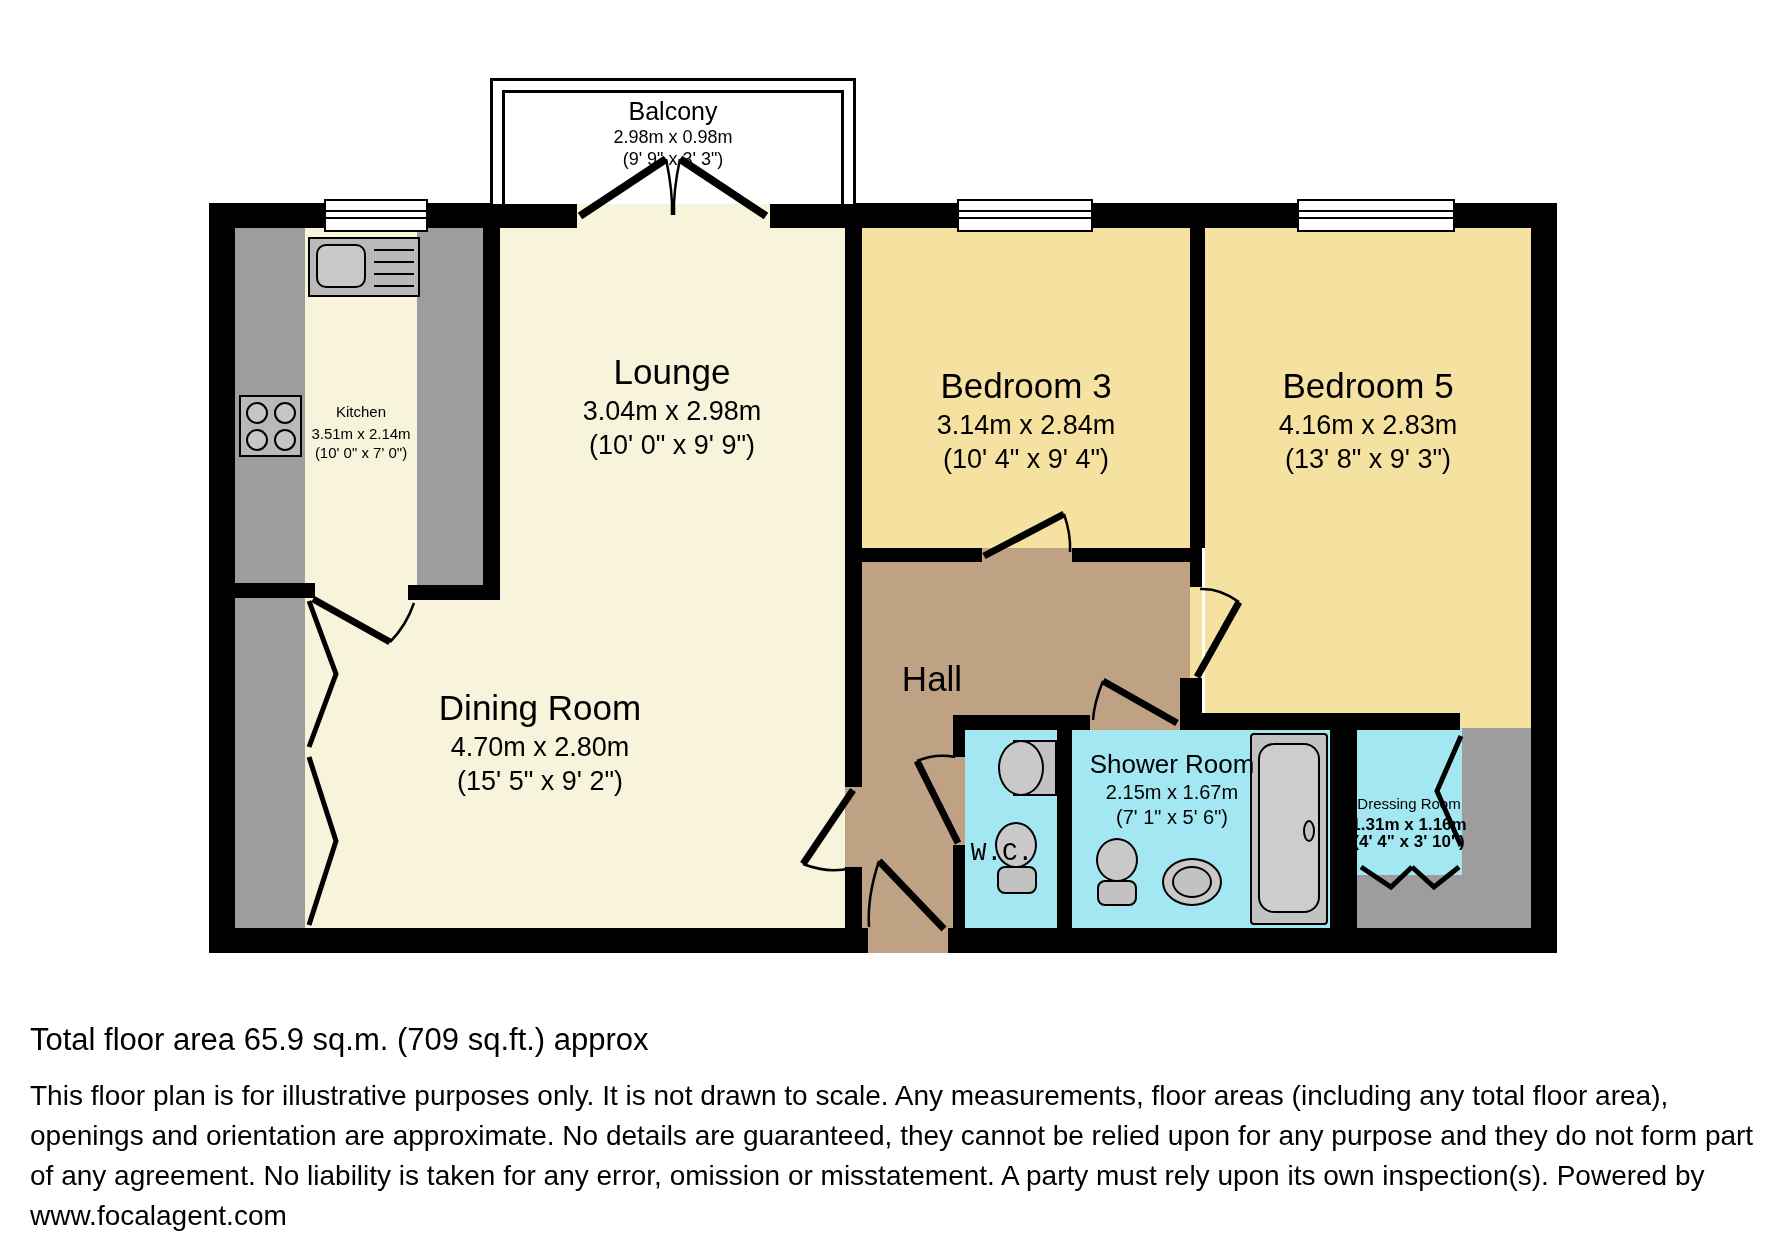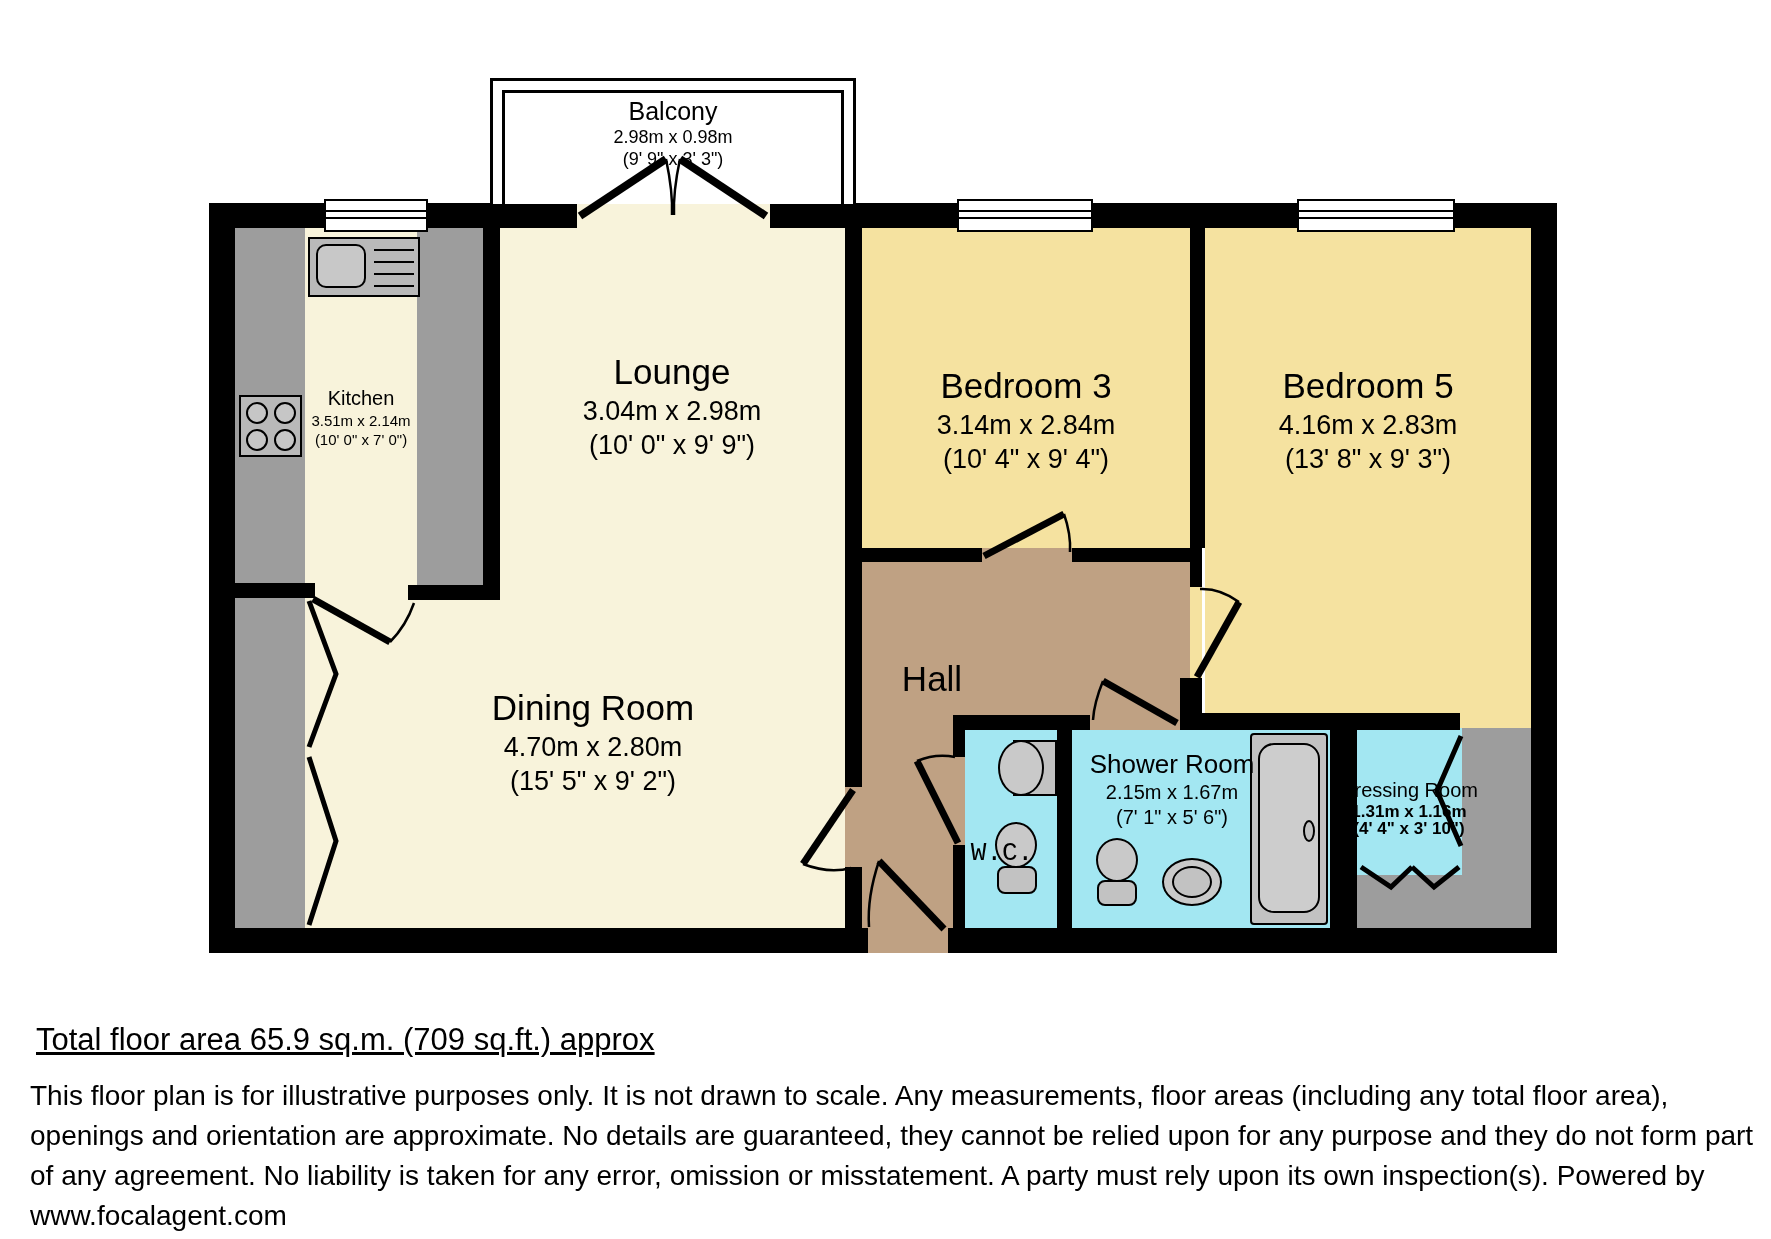--- a/index.html
+++ b/index.html
@@ -7,29 +7,29 @@
   .page{position:relative;width:1771px;height:1239px;background:#fff;overflow:hidden;}
   .abs{position:absolute;}
   .wall{position:absolute;background:#000;}
   .floor{position:absolute;}
   .window{position:absolute;background:#fff;border:2px solid #000;box-sizing:border-box;}
   .window .pane{position:absolute;left:0;width:100%;height:2px;background:#000;}
   .room-label{position:absolute;transform:translateX(-50%);text-align:center;white-space:nowrap;}
   .n35{font-size:35px;line-height:44px;}
   .n26{font-size:26px;line-height:32px;text-align:right;}
   .n25{font-size:25px;line-height:30px;}
-  .n20{font-size:20px;line-height:25px;}
+  .n20{font-size:15px;line-height:25px;margin-top:13px;}
   .d27{font-size:27px;line-height:34px;}
   .d20{font-size:20px;line-height:25px;}
   .d18{font-size:18px;line-height:22px;}
   .d15{font-size:15px;line-height:19px;}
   .d14{font-size:17px;line-height:17px;font-weight:bold;}
   .fixture{position:absolute;box-sizing:border-box;border:2px solid #000;}
   svg.doors{position:absolute;left:0;top:0;pointer-events:none;}
-  .footer-total{position:absolute;left:36px;top:1022px;font-size:31px;text-decoration:underline;}
+  .footer-total{position:absolute;left:30px;top:1022px;font-size:31px;}
   .footer-disclaimer{position:absolute;left:30px;top:1076px;width:1735px;font-size:28px;line-height:40px;}
 </style>
 </head>
 <body>
 
 <div class="page">
 
   <div class="floor" style="left:235px;top:228px;width:610px;height:700px;background:#F8F3DB;"></div>
   <div class="floor" style="left:577px;top:203px;width:193px;height:25px;background:#F8F3DB;"></div>
   <div class="floor" style="left:862px;top:228px;width:328px;height:320px;background:#F5E2A0;"></div>
@@ -203,21 +203,21 @@
     <div class="d27">3.14m x 2.84m</div>
     <div class="d27">(10' 4" x 9' 4")</div>
   </div>
 
   <div class="room-label" style="left:1368px;top:364px;">
     <div class="n35">Bedroom 5</div>
     <div class="d27">4.16m x 2.83m</div>
     <div class="d27">(13' 8" x 9' 3")</div>
   </div>
 
-  <div class="room-label" style="left:593px;top:686px;">
+  <div class="room-label" style="left:540px;top:686px;">
     <div class="n35">Dining Room</div>
     <div class="d27">4.70m x 2.80m</div>
     <div class="d27">(15' 5" x 9' 2")</div>
   </div>
 
   <div class="room-label" style="left:932px;top:630px;margin-top:27px;">
     <div class="n35">Hall</div>
   </div>
 
   <div class="room-label" style="left:1002px;top:837px;font-family:Liberation Mono, monospace;">

